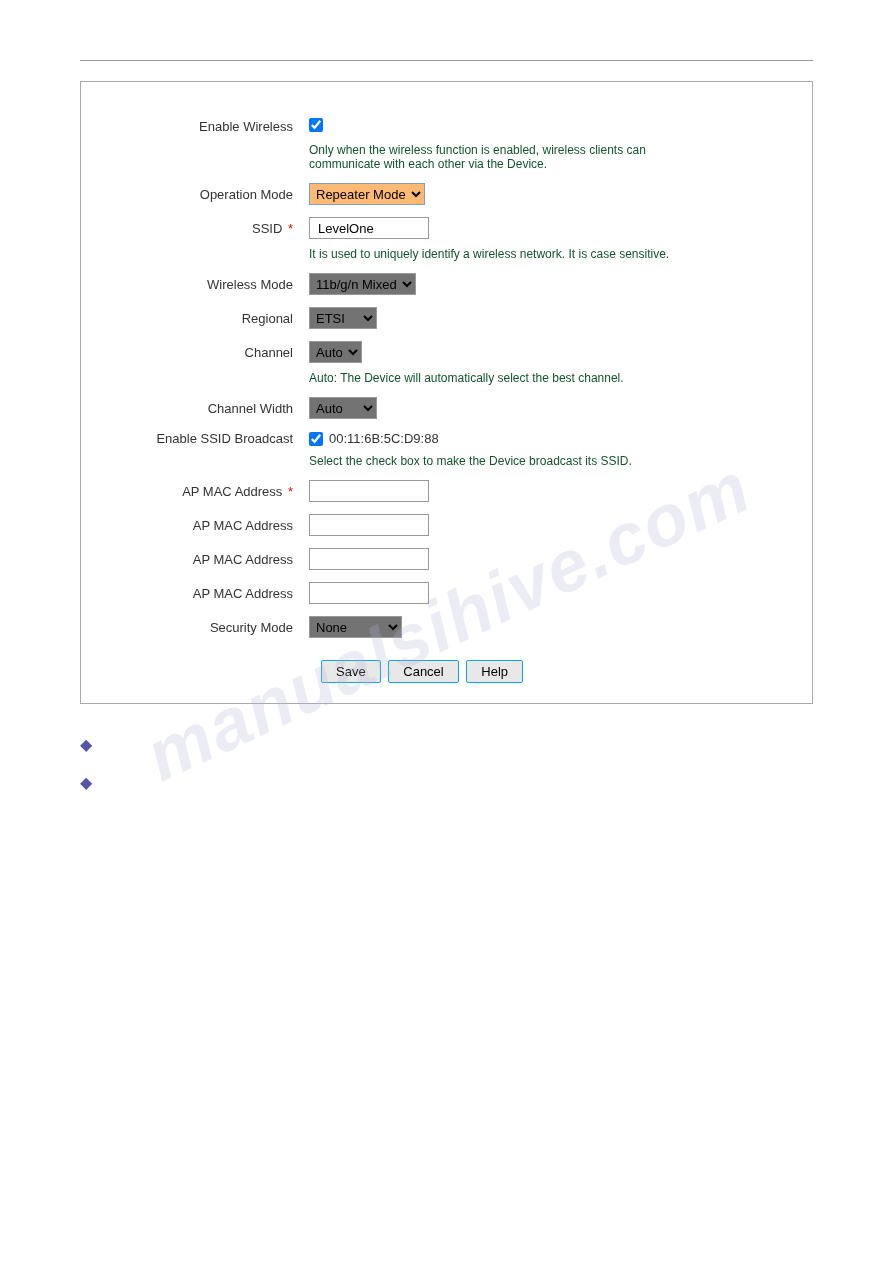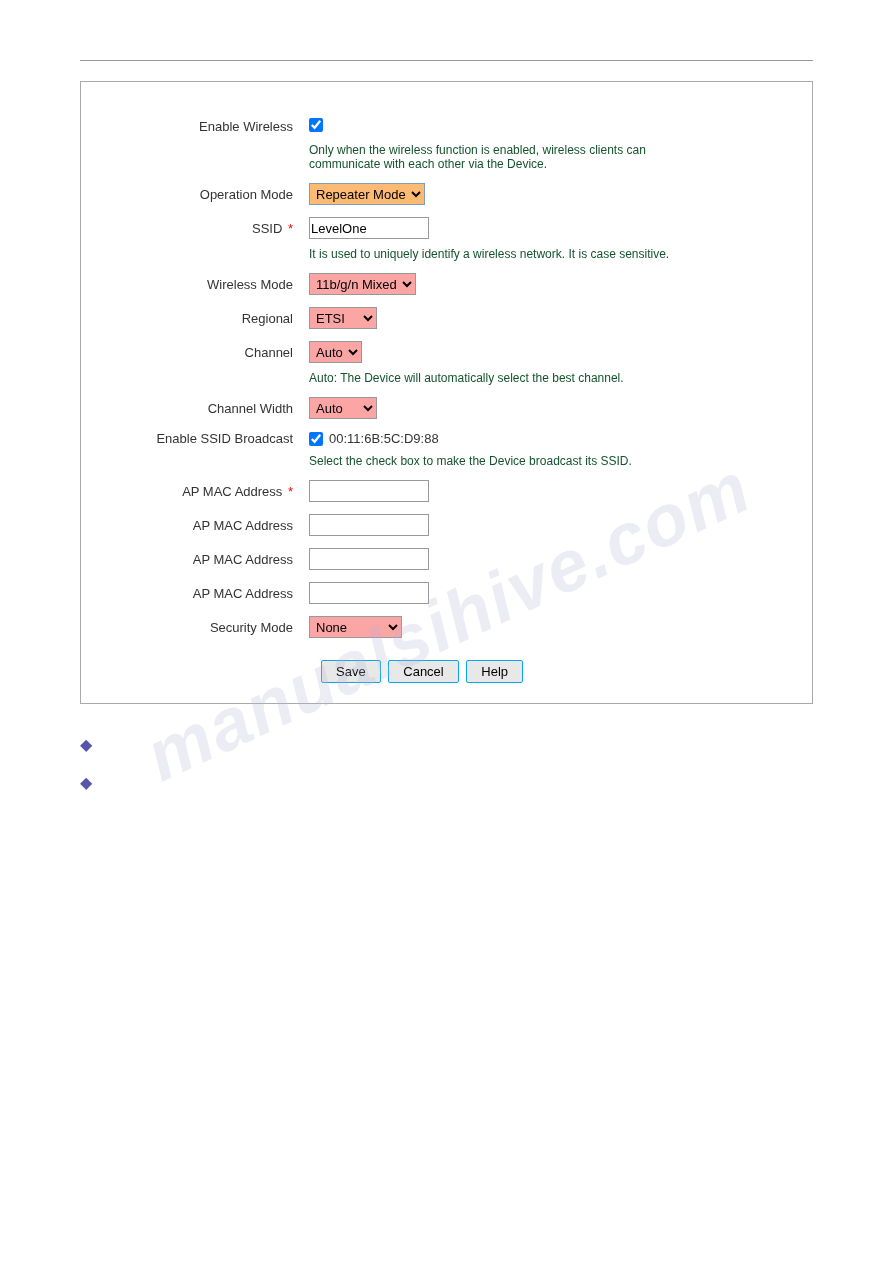--- a/index.html
+++ b/index.html
@@ -54,34 +54,34 @@
       padding-top: 2px;
       padding-bottom: 6px;
     }
     .desc-text {
       font-size: 12px;
       color: #14532d;
       max-width: 380px;
     }
     input[type="text"] {
       border: 1px solid #999;
-      padding: 2px 1px;
+      padding: 2px 8px;
       font-size: 13px;
       width: 120px;
       height: 22px;
     }
     input[type="checkbox"] {
       width: 14px;
       height: 14px;
     }
     select {
       border: 1px solid #999;
       padding: 1px 2px;
       font-size: 13px;
-      background: #fca5a5;
+      background: #737373;
       height: 22px;
     }
     .operation-mode-select {
       background: #fdba74;
       color: #000;
       border: 1px solid #7a9fbf;
     }
     .ssid-input {
       width: 130px;
     }

